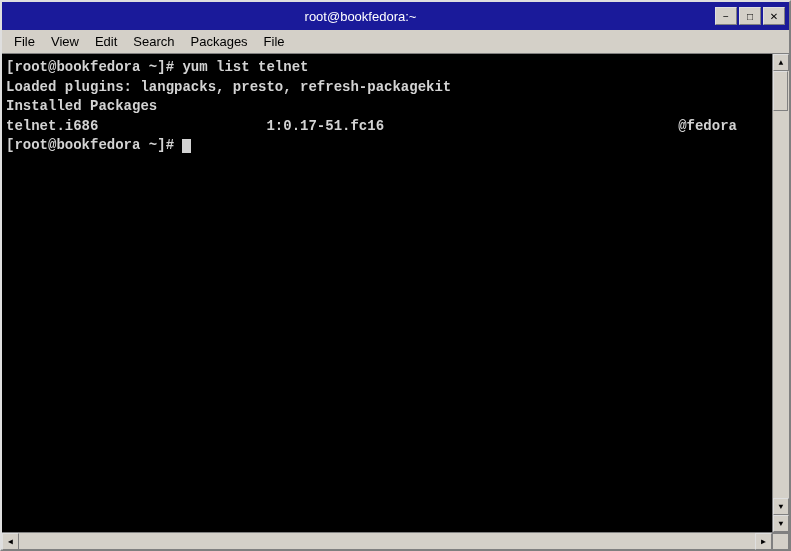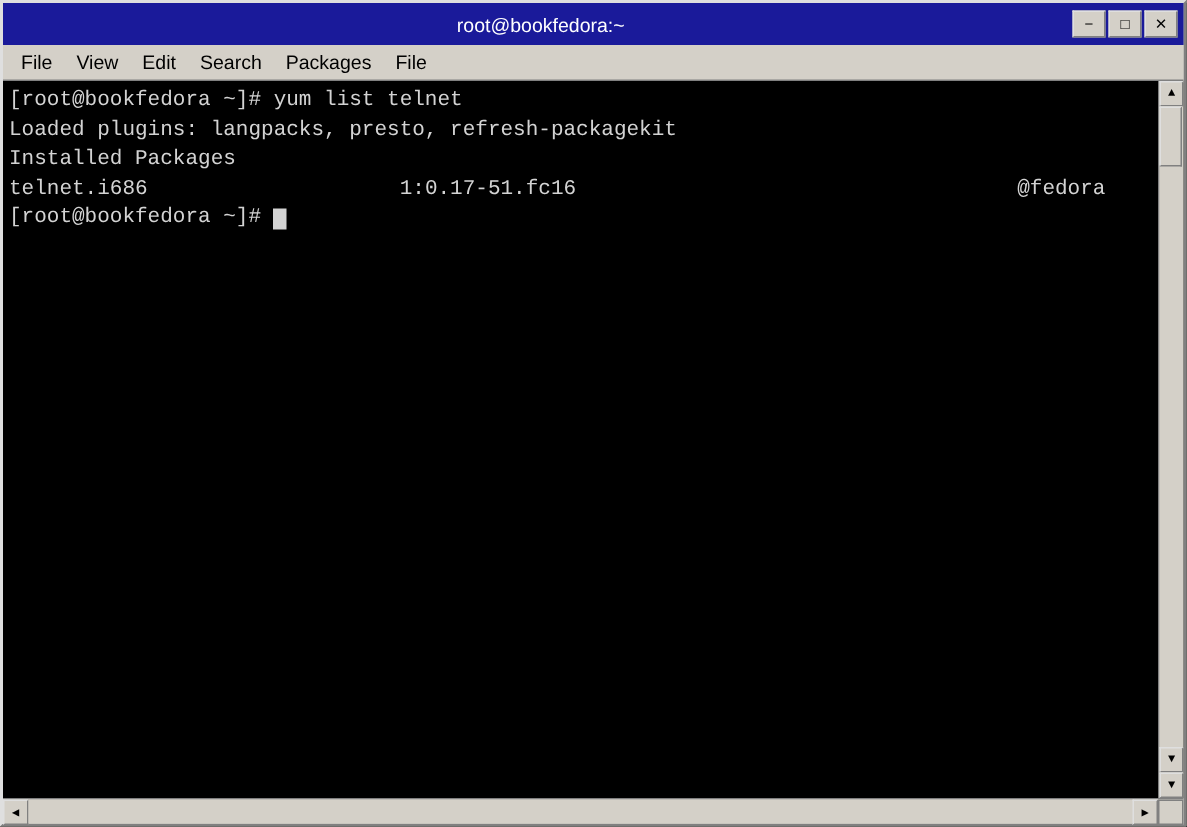--- a/index.html
+++ b/index.html
@@ -77,20 +77,21 @@
       font-family: Arial, sans-serif;
       cursor: pointer;
       color: #000;
     }
 
     .terminal-area {
       display: flex;
       flex: 1;
       overflow: hidden;
       background: #000000;
+      font-weight: bold;
     }
 
     .terminal-content {
       flex: 1;
       background: #000000;
       color: #d3d3d3;
       padding: 4px 4px;
       font-family: 'Courier New', Courier, monospace;
       font-size: 14px;
       line-height: 1.4;

